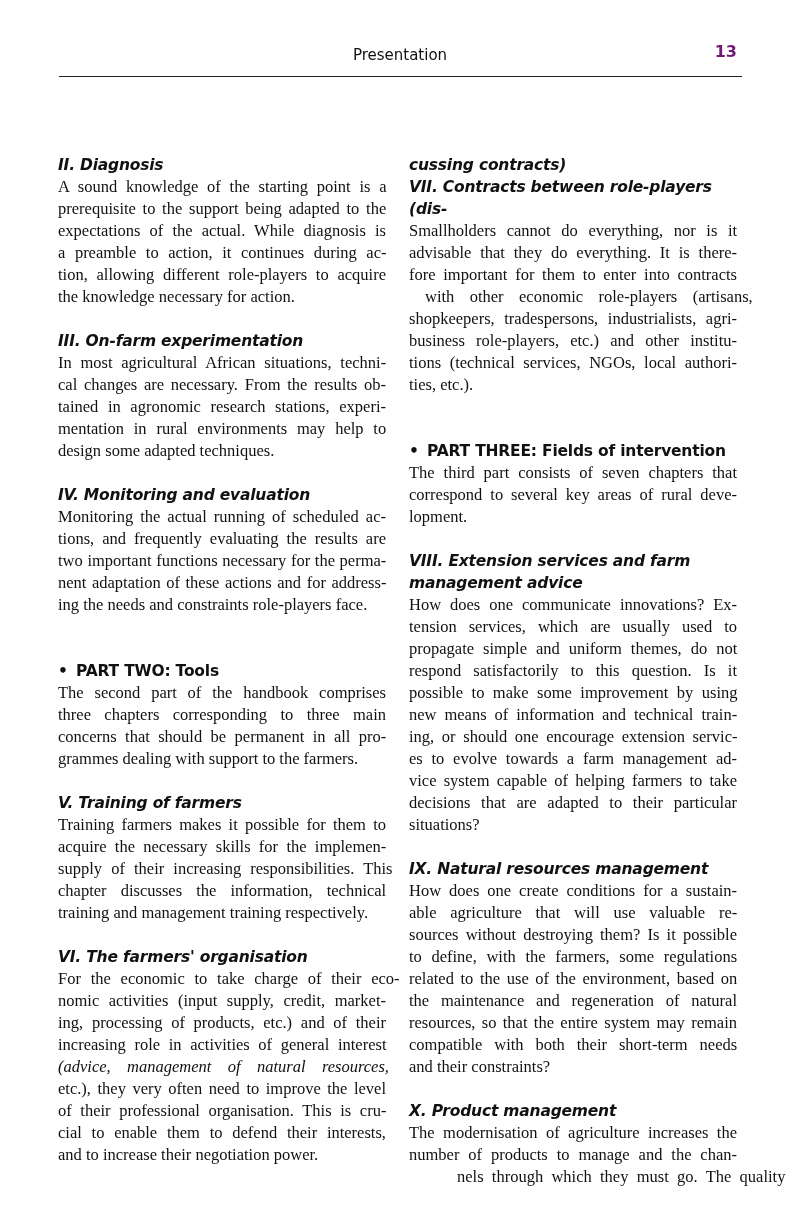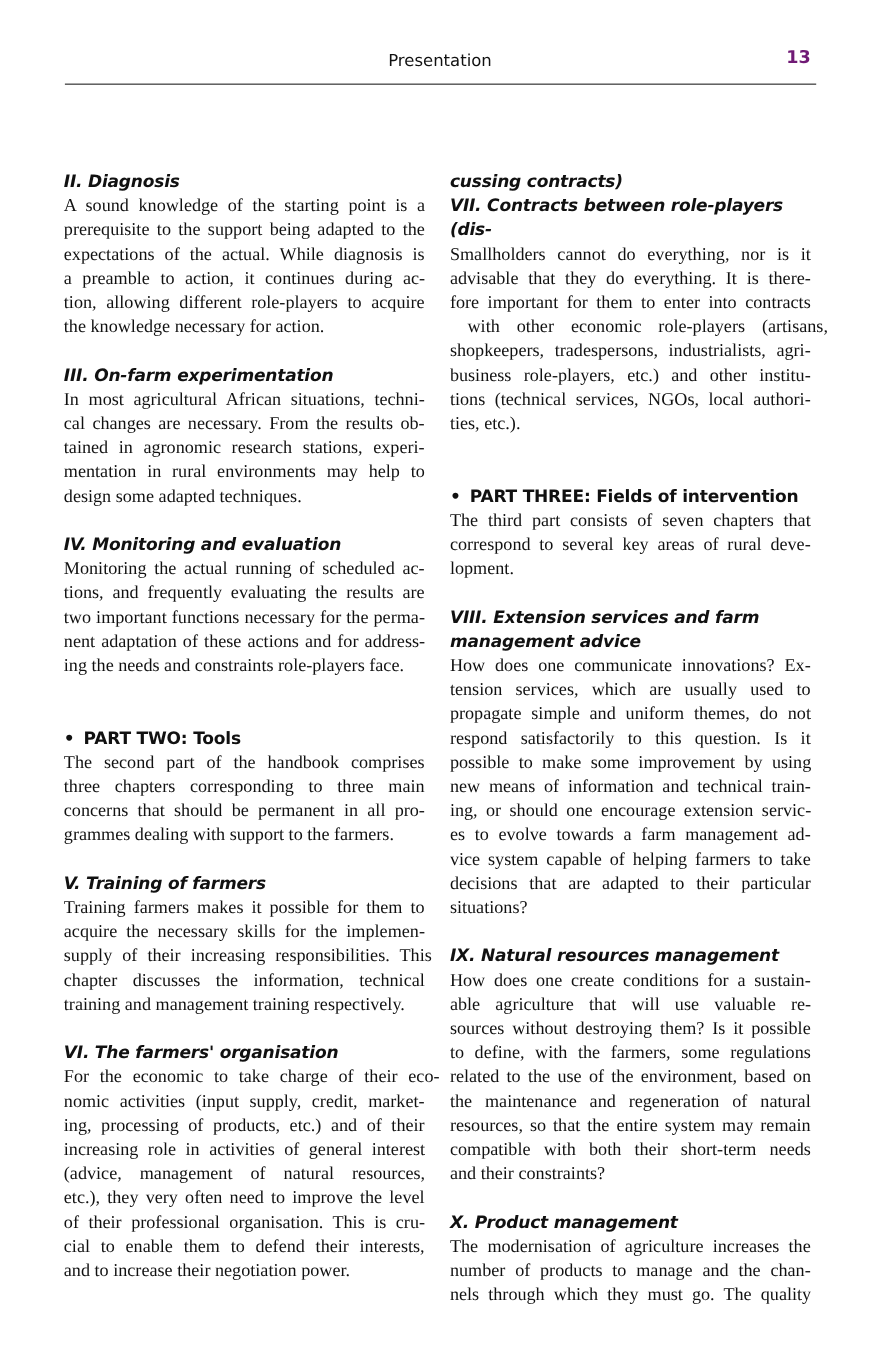--- a/index.html
+++ b/index.html
@@ -108,21 +108,21 @@
   </div>
   <div class="gap-s"></div>
 
   <div class="section">
     <div class="heading">VI. The farmers' organisation</div>
     <div class="line-wrap">
       <span class="line" style="display: block; word-spacing: 5.625px;">For the economic to take charge of their eco-</span>
       <span class="line" style="display: block; word-spacing: 5.4px;">nomic activities (input supply, credit, market-</span>
       <span class="line" style="display: block; word-spacing: 4.57143px;">ing, processing of products, etc.) and of their</span>
       <span class="line" style="display: block; word-spacing: 4.5px;">increasing role in activities of general interest</span>
-      <span class="line" style="display: block; word-spacing: 12.25px;">(advice, management of natural resources,</span>
+      <span class="line" style="display: block; word-spacing: 12.25px; font-style: italic;">(advice, management of natural resources,</span>
       <span class="line" style="display: block; word-spacing: 2.375px;">etc.), they very often need to improve the level</span>
       <span class="line" style="display: block; word-spacing: 4.5px;">of their professional organisation. This is cru-</span>
       <span class="line" style="display: block; word-spacing: 5.57143px;">cial to enable them to defend their interests,</span>
       <span class="line last">and to increase their negotiation power.</span>
     </div>
   </div>
 </div>
 
 <div class="col col-right">
   <div class="section">
@@ -184,16 +184,16 @@
       <span class="line last">and their constraints?</span>
     </div>
   </div>
   <div class="gap-s"></div>
 
   <div class="section">
     <div class="heading">X. Product management</div>
     <div class="line-wrap">
       <span class="line" style="display: block; word-spacing: 4.2px;">The modernisation of agriculture increases the</span>
       <span class="line" style="display: block; word-spacing: 4.71429px;">number of products to manage and the chan-</span>
-      <span class="line" style="display: block; word-spacing: 4.14286px;">nels through which they must go. The quality</span>
+      <span class="line" style="display: block; word-spacing: 4.14286px; margin-left: 48px;">nels through which they must go. The quality</span>
     </div>
   </div>
 </div>
 
 </body></html>

